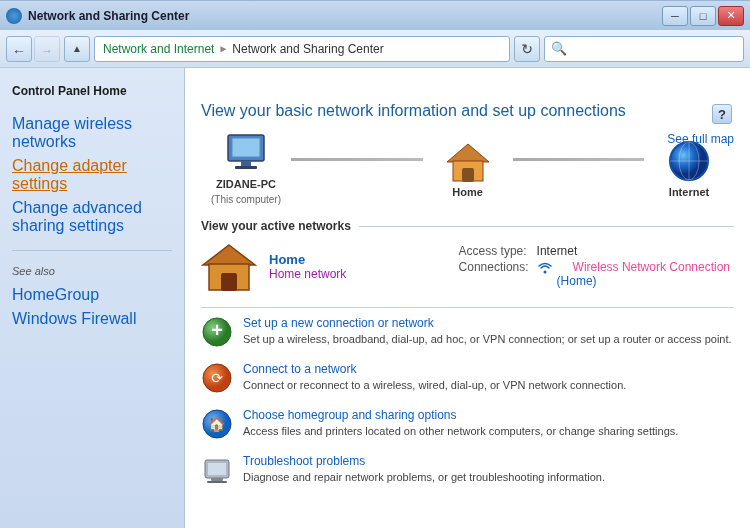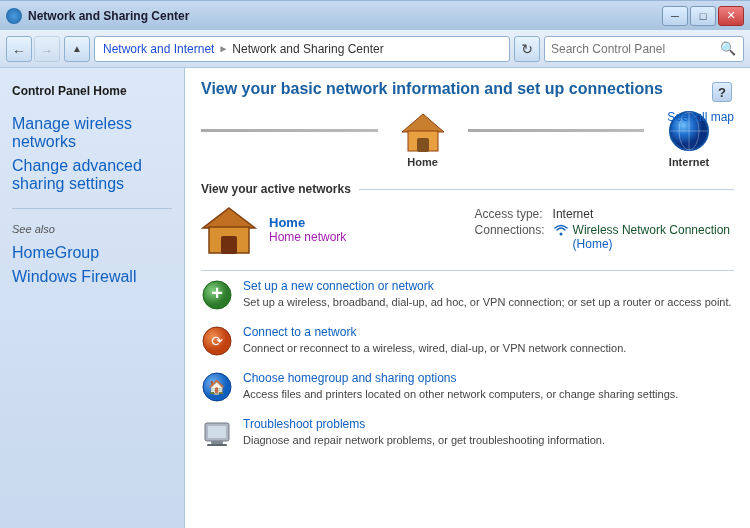--- a/index.html
+++ b/index.html
@@ -86,21 +86,21 @@
       background: #fff;
       border: 1px solid #90b0d0;
       border-radius: 3px;
       display: flex;
       align-items: center;
       padding: 0 8px;
       font-size: 12px;
       gap: 4px;
     }
     .breadcrumb-sep { color: #888; font-size: 10px; }
-    .breadcrumb-link { color: #1d4ed8; cursor: pointer; }
+    .breadcrumb-link { color: #15803d; cursor: pointer; }
     .breadcrumb-current { color: #333; }
     .nav-refresh {
       width: 26px; height: 26px;
       background: linear-gradient(to bottom, #e8f4ff, #c8dcf0);
       border: 1px solid #90b0d0;
       border-radius: 3px;
       display: flex; align-items: center; justify-content: center;
       cursor: pointer; font-size: 14px; color: #444;
     }
     .search-bar {
@@ -169,22 +169,23 @@
     
     .content-area {
       flex: 1;
       background: #fff;
       padding: 12px 16px;
       overflow-y: auto;
     }
     .page-title {
       font-size: 16px;
       color: #1a5fa0;
-      font-weight: bold;
+      font-weight: normal;
       margin-bottom: 12px;
+      margin-top: 22px;
     }
 
     
     .network-map {
       display: flex;
       align-items: center;
       justify-content: flex-start;
       margin-bottom: 14px;
       position: relative;
     }
@@ -294,25 +295,25 @@
     .network-access {
       margin-left: auto;
       font-size: 12px;
       color: #333;
     }
     .network-access table { border-collapse: collapse; }
     .network-access td { padding: 1px 4px; vertical-align: top; }
     .access-label { color: #555; white-space: nowrap; }
     .access-value { color: #333; }
     .connection-link {
-      color: #14532d;
-      cursor: pointer;
-      display: flex;
-      align-items: center;
-      gap: 4px;
+      color: #ec4899;
+      cursor: pointer;
+      display: flex;
+      align-items: flex-end;
+      gap: 20px;
     }
 
     
     .settings-section {
       margin-top: 4px;
     }
     .settings-item {
       display: flex;
       align-items: flex-start;
       gap: 10px;
@@ -376,53 +377,65 @@
     <div class="nav-btn" style="opacity:0.4;">→</div>
   </div>
   <div class="nav-btn" style="font-size:10px;">▲</div>
   <div class="breadcrumb-bar">
     <span class="breadcrumb-link">Network and Internet</span>
     <span class="breadcrumb-sep">►</span>
     <span class="breadcrumb-current">Network and Sharing Center</span>
   </div>
   <div class="nav-refresh">↻</div>
   <div class="search-bar">
-    <input type="text" placeholder="Search Control Panel" style="">
     <span class="search-icon-svg">🔍</span>
   </div>
 </div>
 
 <div class="main-layout">
 
   <div class="sidebar">
     <div class="sidebar-section">
       <div class="sidebar-title">Control Panel Home</div>
     </div>
     <div class="sidebar-section">
       <a class="sidebar-link">Manage wireless networks</a>
+      <a class="sidebar-link current">Change adapter settings</a>
       <a class="sidebar-link">Change advanced sharing settings</a>
     </div>
     <div class="sidebar-divider"></div>
     <div class="sidebar-see-also">See also</div>
     <div class="sidebar-section">
       <a class="sidebar-link">HomeGroup</a>
       <a class="sidebar-link">Windows Firewall</a>
     </div>
   </div>
 
   <div class="content-area">
     <div class="content-wrapper">
 
       <div class="help-btn">?</div>
 
       <div class="page-title">View your basic network information and set up connections</div>
 
       <div class="network-map">
         <div class="network-map-items">
 
+          <div class="net-node">
+            <div class="net-icon">
+              <svg width="46" height="40" viewBox="0 0 46 40">
+                <rect x="5" y="2" width="36" height="26" rx="2" fill="#5080c0" stroke="#304060" stroke-width="1.5"></rect>
+                <rect x="9" y="5" width="28" height="19" fill="#90c8f0" stroke="#5090c0" stroke-width="1"></rect>
+                <rect x="18" y="28" width="10" height="5" fill="#406090"></rect>
+                <rect x="12" y="33" width="22" height="3" rx="1" fill="#304060"></rect>
+              </svg>
+            </div>
+            <div class="net-label">ZIDANE-PC</div>
+            <div class="net-sublabel">(This computer)</div>
+          </div>
 
           <div class="net-line"></div>
 
           <div class="net-node">
             <div class="net-icon">
               <svg width="46" height="42" viewBox="0 0 46 42">
                 <polygon points="23,4 44,22 2,22" fill="#c88030" stroke="#904010" stroke-width="1"></polygon>
                 <rect x="8" y="21" width="30" height="20" fill="#e8a040" stroke="#904010" stroke-width="1"></rect>
                 <rect x="17" y="28" width="12" height="14" rx="2" fill="#805020"></rect>
               </svg>

